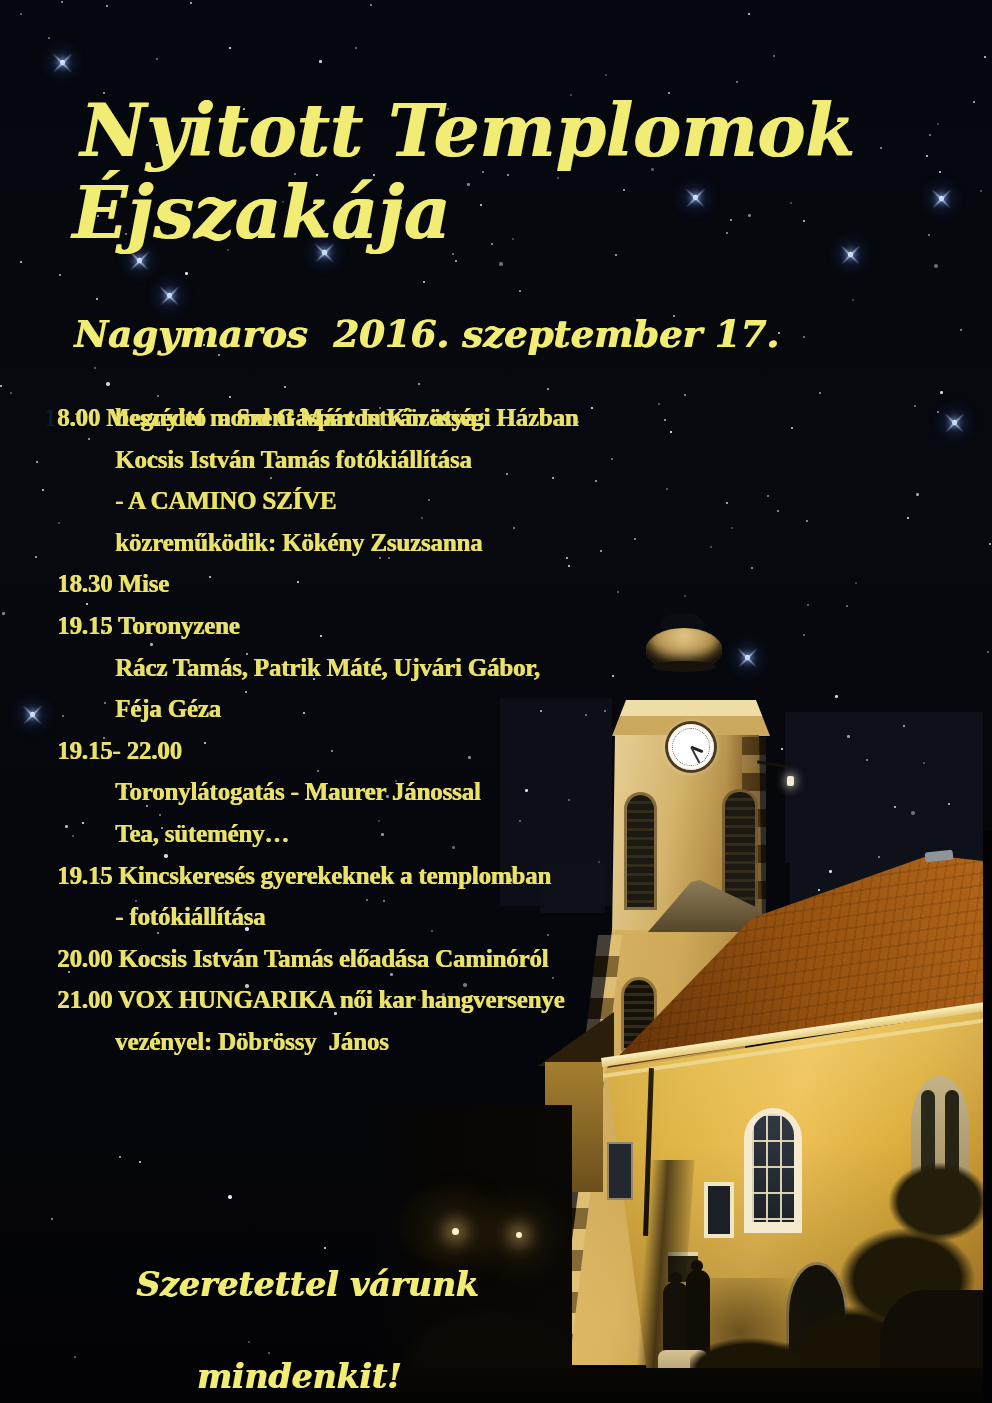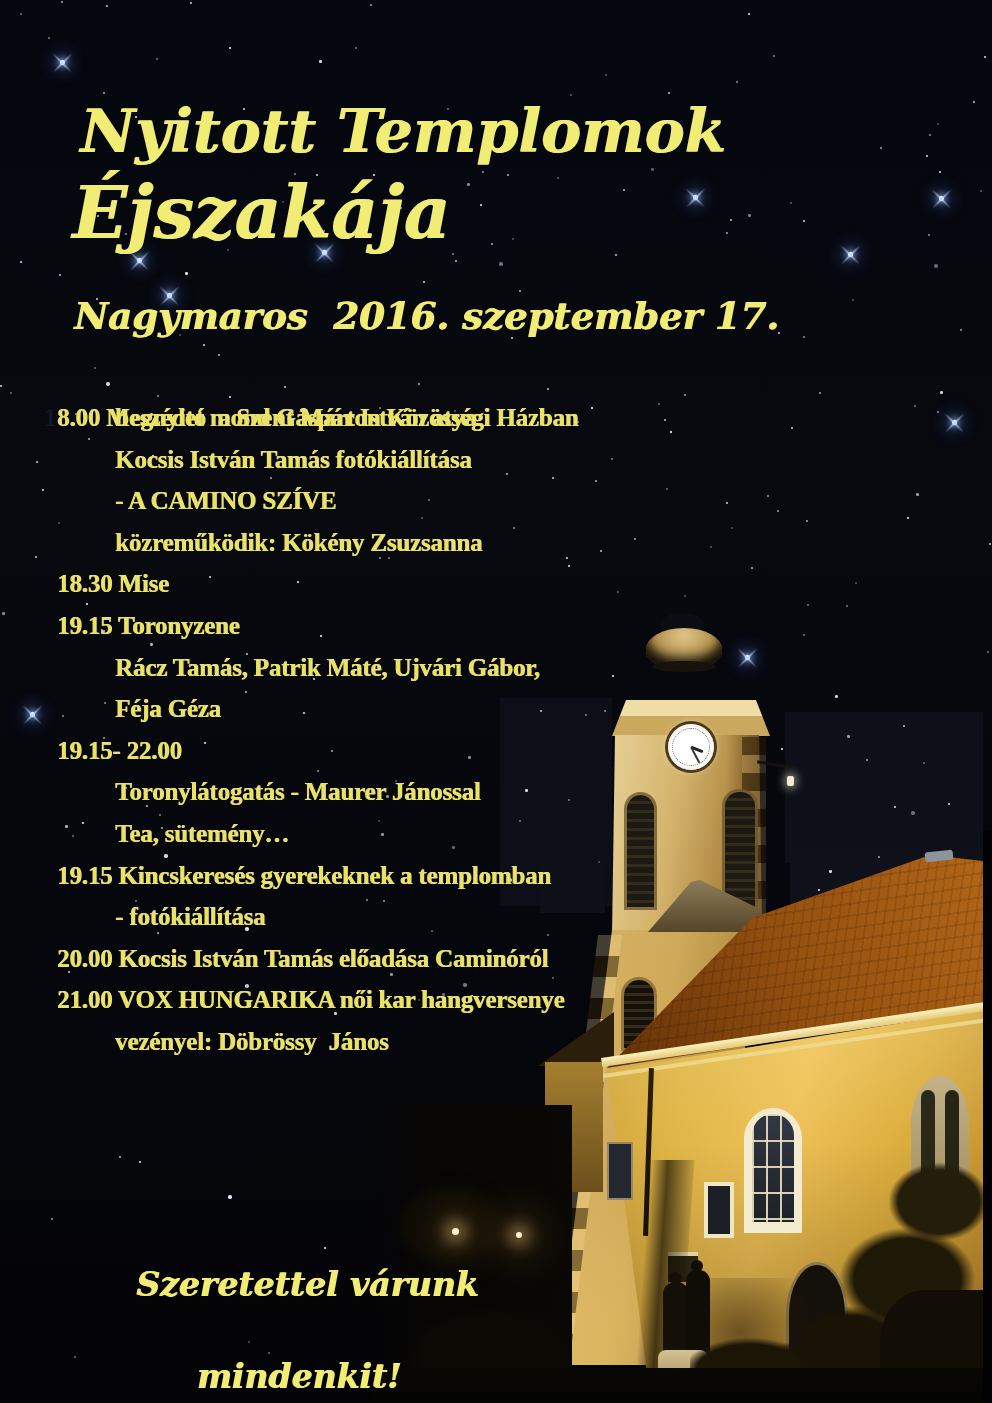--- a/index.html
+++ b/index.html
@@ -153,23 +153,23 @@
         background:linear-gradient(180deg,#0a0804,#030302);}
   .right-strip{left:983px;top:830px;width:9px;height:573px;background:#020204;}
   .streetlamp{border-radius:50%;background:#fff3cf;
         box-shadow:0 0 16px 7px rgba(255,210,120,.5),0 0 42px 18px rgba(200,150,60,.22);}
   .lamp1{left:452px;top:1228px;width:7px;height:7px;}
   .lamp2{left:516px;top:1232px;width:6px;height:6px;}
 
   
   .script{font-family:"DejaVu Serif",serif;font-style:italic;font-weight:bold;color:#f1ec74;
           white-space:pre;text-shadow:1px 0 0 currentColor;}
-  .title1{left:80px;top:86px;font-size:60px;line-height:90px;}
+  .title1{left:80px;top:86px;font-size:72px;line-height:90px;}
   .title2{left:72px;top:168px;font-size:72px;line-height:90px;}
-  .subtitle{left:74px;top:292px;font-size:37px;line-height:48px;}
+  .subtitle{left:74px;top:310px;font-size:37px;line-height:48px;}
   .schedule{left:57px;top:397px;width:620px;}
   .schedule .line{position:static;display:block;white-space:pre;
         font-family:"Liberation Serif",serif;font-weight:bold;font-size:25px;line-height:41.6px;
         letter-spacing:-0.2px;color:#e9e168;text-shadow:0.6px 0 0 currentColor;}
   .schedule .indent{padding-left:58px;}
   .faint{color:#11182a;display:inline-block;margin-left:-13px;text-shadow:none;}
   .closing{left:90px;top:1216px;width:372px;text-align:center;font-size:33px;line-height:46px;}
 </style>
 </head>
 <body>

